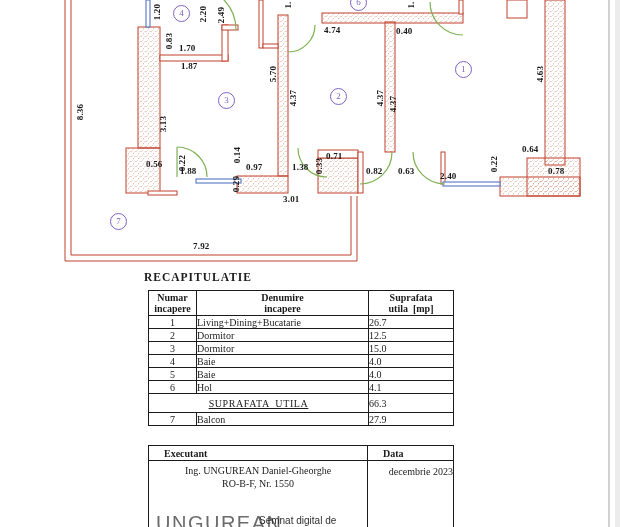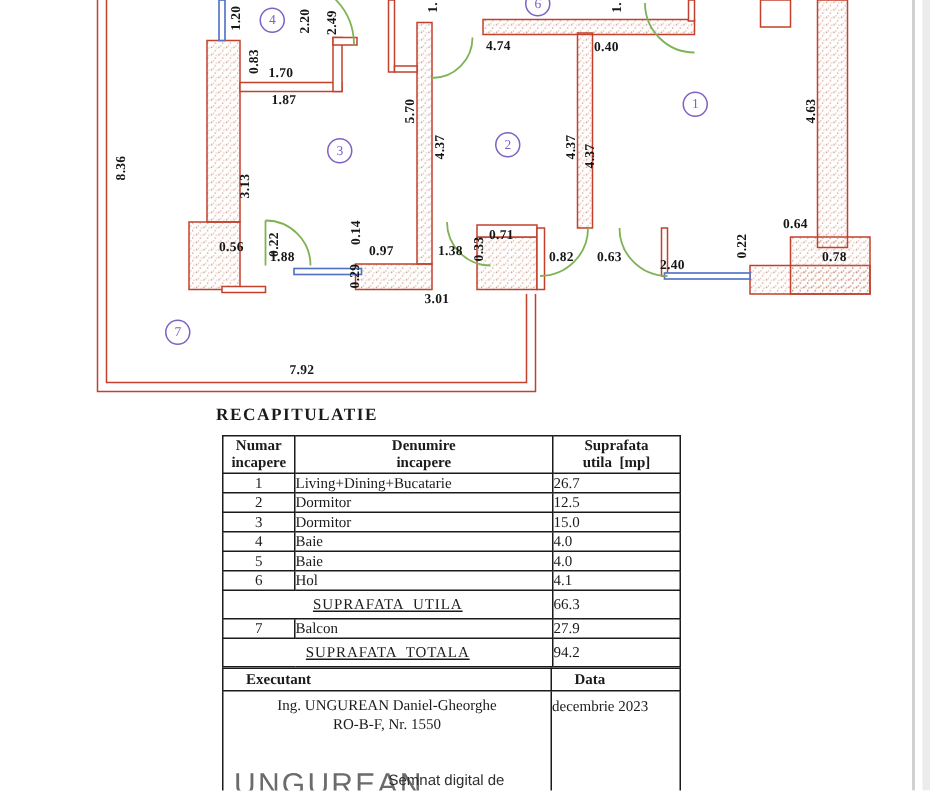--- a/index.html
+++ b/index.html
@@ -45,21 +45,21 @@
   tr.r td{height:12px;}
   .c-num{text-align:center;width:48px;}
   .c-name{padding-left:6px;width:172px;}
   .c-area{width:85px;}
   .mrow td{height:18px;}
   .brow td{height:13px;}
   .c-merge{text-align:center;letter-spacing:.6px;white-space:pre;text-decoration:underline;}
   #exec td.lab{height:14px;padding-left:15px;font-weight:bold;}
   #exec td.body{height:100px;vertical-align:top;}
   .exec-name{padding-top:3px;text-align:center;line-height:13px;}
-  .exec-date{padding-top:5px;text-align:left;}
+  .exec-date{padding-top:5px;text-align:right;}
   .sig-big{
     position:absolute;left:156px;top:512px;z-index:4;
     font:400 20px "Liberation Sans",sans-serif;color:var(--sig_gray);letter-spacing:1.5px;white-space:nowrap;
   }
   .sig-small{
     position:absolute;left:259px;top:515px;z-index:4;
     font:400 10px "Liberation Sans",sans-serif;color:var(--sig_dark);white-space:nowrap;
   }
   .scanline{position:absolute;left:608px;top:0;width:2px;height:527px;background:#c6c6c6;opacity:.8;}
   .scanedge{position:absolute;left:615px;top:0;width:5px;height:527px;background:#ececec;}
@@ -228,24 +228,20 @@
   <tbody>
     <tr class="mrow">
       <td colspan="2" class="c-merge">SUPRAFATA  UTILA</td>
       <td class="c-area">66.3</td>
     </tr>
     <tr class="r brow">
       <td class="c-num">7</td>
       <td class="c-name">Balcon</td>
       <td class="c-area">27.9</td>
     </tr>
-    <tr class="mrow">
-      <td colspan="2" class="c-merge">SUPRAFATA  TOTALA</td>
-      <td class="c-area">94.2</td>
-    </tr>
   </tbody>
 </table>
 
 <table class="grid" id="exec">
   <colgroup>
       <col style="width:219px">
       <col style="width:86px">
     </colgroup>
   <tbody>
     <tr>

